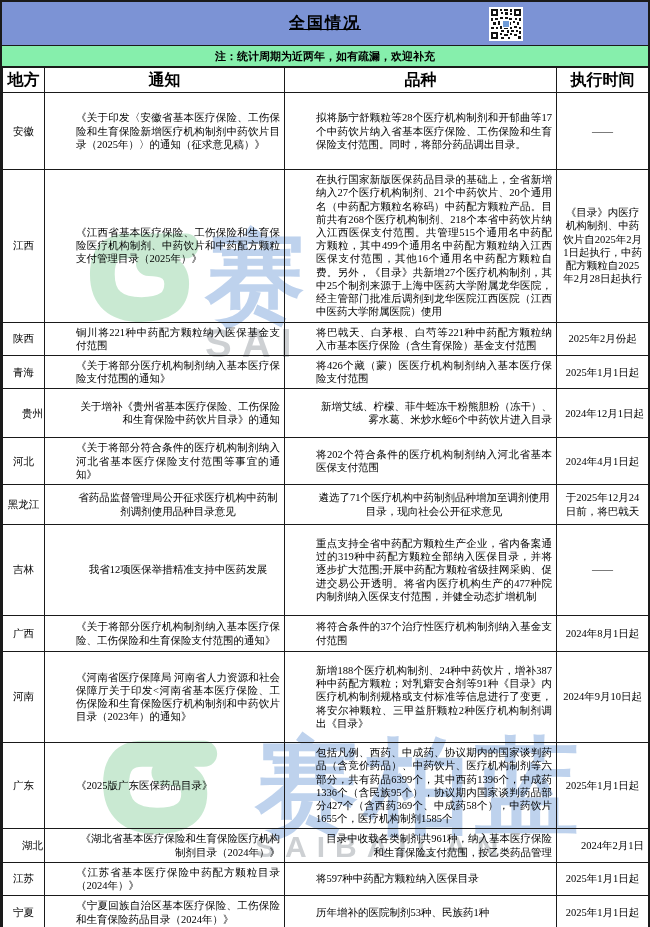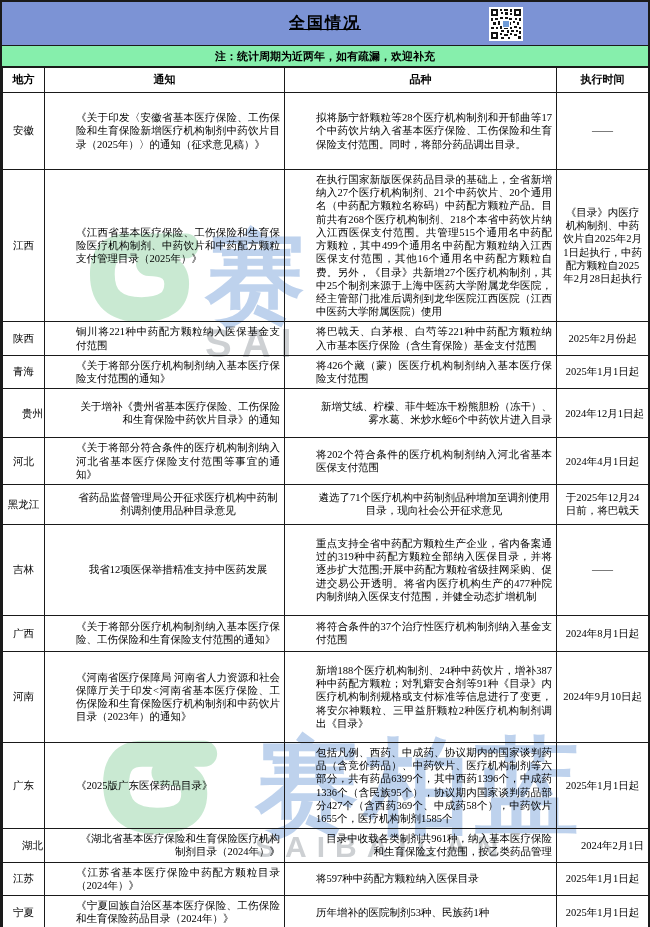--- a/index.html
+++ b/index.html
@@ -21,21 +21,21 @@
 
   .band{position:relative;z-index:1;}
   .title-band{height:43px;background:#7c93d5;border-bottom:1.5px solid #1a1a1a;display:flex;align-items:center;justify-content:center;}
   .title-band .ttl{font-size:16px;font-weight:bold;letter-spacing:2px;text-decoration:underline;}
   .qr{position:absolute;left:487px;top:5px;width:34px;height:34px;background:#fff;}
   .note-band{height:20px;background:#86efac;border-bottom:1.5px solid #1a1a1a;display:flex;align-items:center;justify-content:center;font-size:11px;font-weight:bold;}
 
   table{position:relative;z-index:1;border-collapse:collapse;table-layout:fixed;width:646px;background:transparent;}
   col.c-region{width:42px;} col.c-notice{width:240px;} col.c-variety{width:272px;} col.c-time{width:92px;}
   th,td{border:1.5px solid #1a1a1a;vertical-align:middle;padding:3px 4px;font-size:10.5px;line-height:1.26;background:transparent;word-break:break-all;}
-  thead th{font-weight:bold;font-size:11px;height:20px;padding:2px;}
+  thead th{font-weight:bold;font-size:16px;height:20px;padding:2px;}
   td.region{text-align:center;padding:2px 1px;}
   td.notice,td.variety{text-align:justify;padding-left:31px;}
   td.al-center{text-align:center;}
   td.time{text-align:center;}
   tr.r-anhui td{height:70px;} tr.r-beijing td{height:31px;} tr.r-shaanxi td{height:20px;}
   tr.r-qinghai td{height:24px;} tr.r-guizhou td{height:42px;text-align:right;} tr.r-hebei td{height:24px;}
   tr.r-heilongjiang td{height:33px;} tr.r-jilin td{height:84px;} tr.r-guangxi td{height:29px;}
   tr.r-henan td{height:84px;} tr.r-hubei td{height:26px;text-align:right;} tr.r-jiangsu td{height:26px;} tr.r-ningxia td{height:26px;}
 </style>
 </head>

